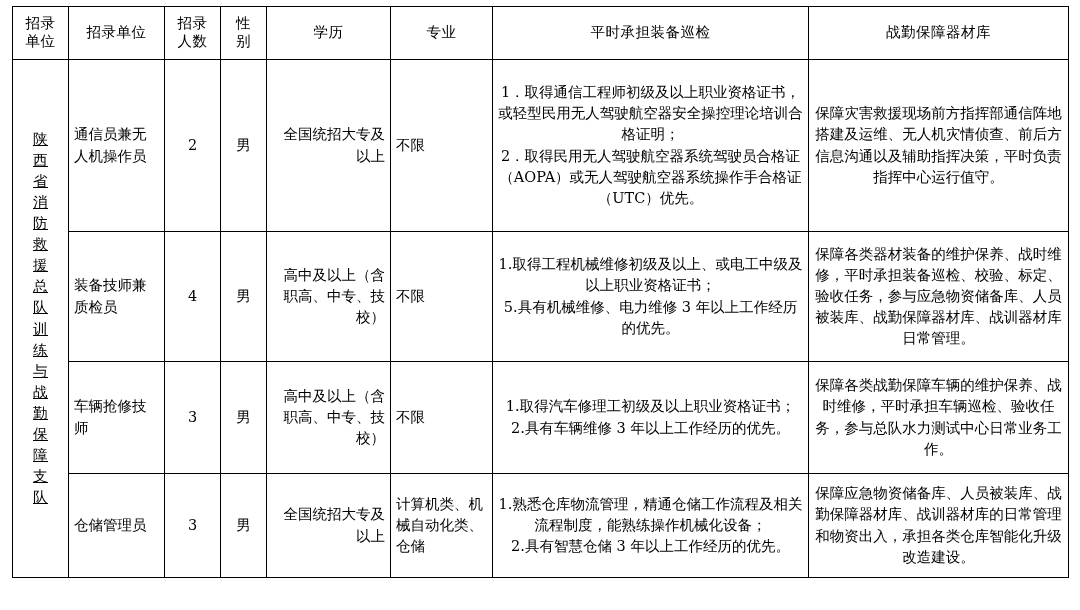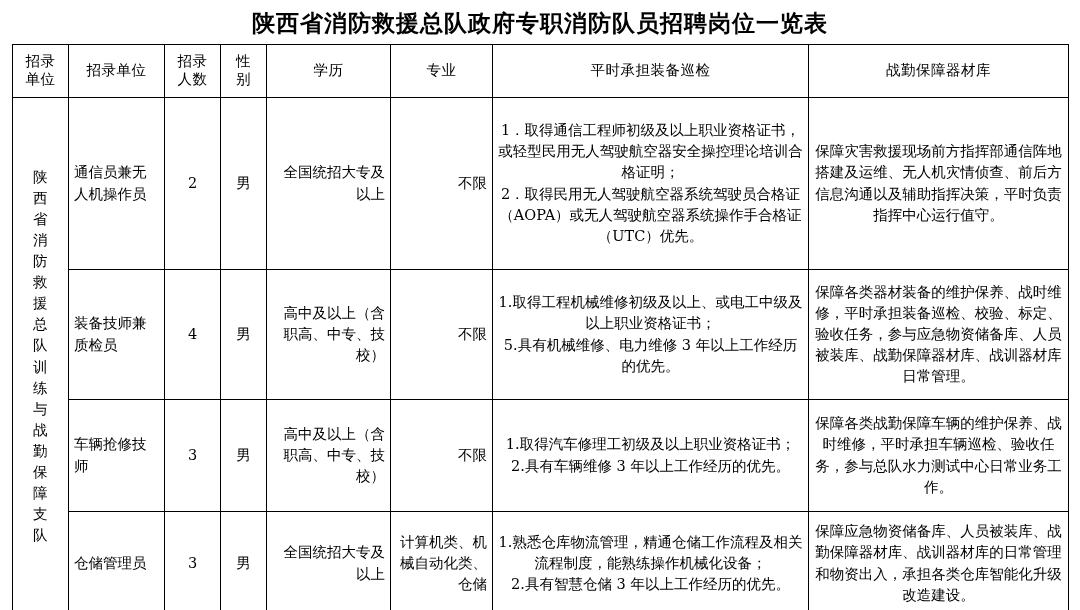--- a/index.html
+++ b/index.html
@@ -64,51 +64,51 @@
     font-size: 15px;
     line-height: 1.55;
     letter-spacing: 0.5px;
     padding: 4px 10px;
   }
   td.unit .vtext {
     display: block;
     width: 18px;
     margin: 10px auto;
     word-break: break-all;
+    text-decoration: underline;
   }
   td.post {
     text-align: left;
     padding: 4px 8px;
   }
   td.num, td.sex {
     text-align: center;
   }
   td.edu {
     text-align: right;
     padding: 4px 10px;
   }
   td.major {
-    text-align: right;
+    text-align: left;
     padding: 4px 8px;
   }
   td.qual, td.duty {
     text-align: center;
     padding: 6px 8px;
   }
   .r1 { height: 172px; }
   .r2 { height: 130px; }
   .r3 { height: 112px; }
   .r4 { height: 104px; }
 </style>
 </head>
 <body>
 
 <div class="page">
 
-  <div class="doc-title">陕西省消防救援总队政府专职消防队员招聘岗位一览表</div>
 
   <table class="jobs">
     <colgroup>
       <col class="c0">
         <col class="c1">
         <col class="c2">
         <col class="c3">
       <col class="c4">
         <col class="c5">
         <col class="c6">

